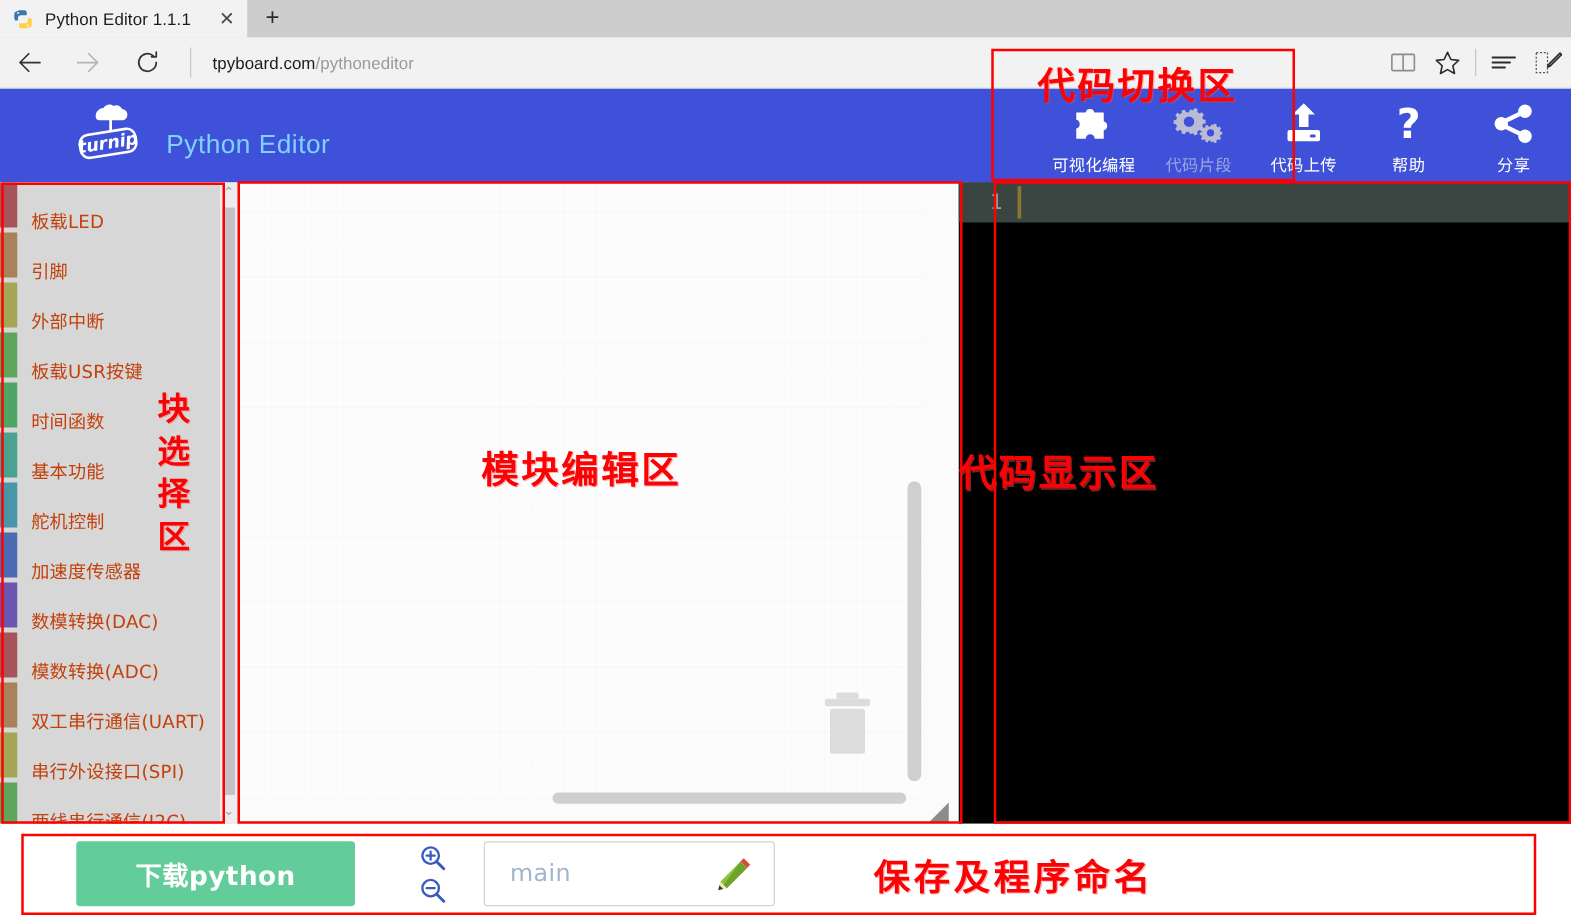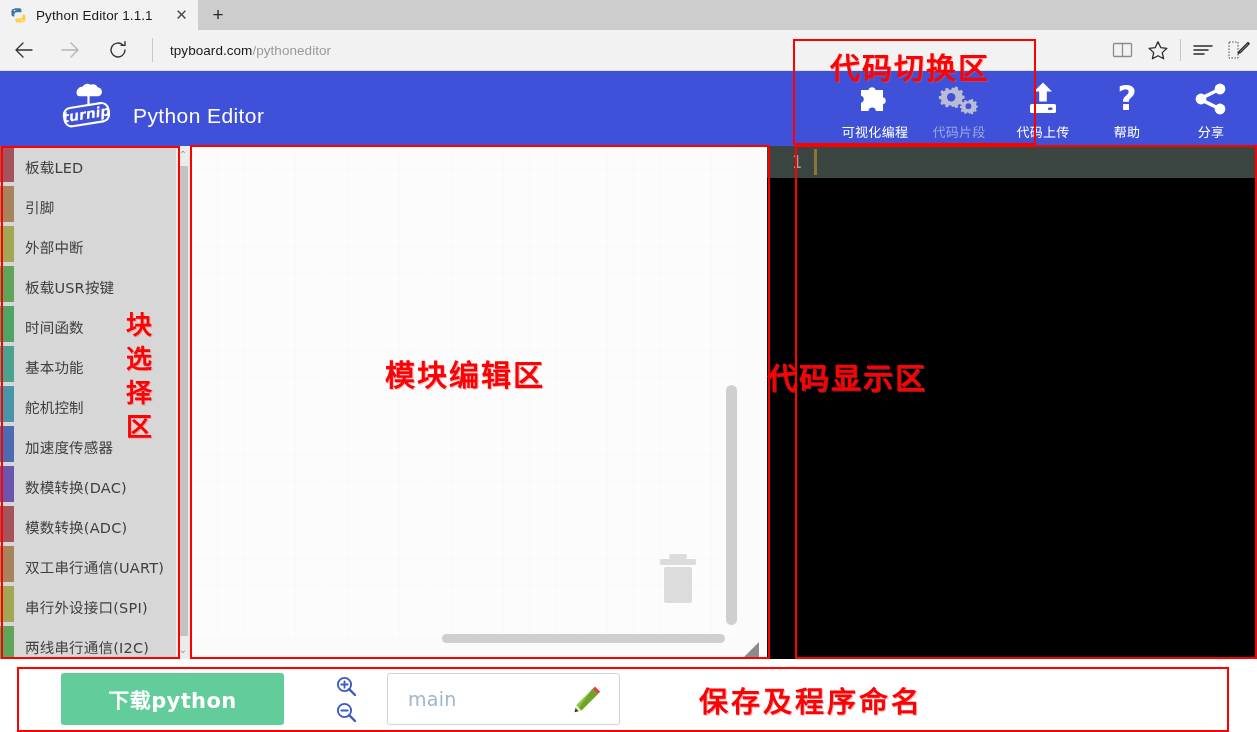--- a/index.html
+++ b/index.html
@@ -71,21 +71,21 @@
   
   .app-header{
     position:absolute;left:0;top:71px;width:1257px;height:75px;
     background:#3f51d8;
   }
   .brand{
     position:absolute;left:55px;top:8px;display:flex;align-items:center;
   }
   .brand-logo{position:relative;width:62px;height:56px;}
   .brand-name{
-    margin-left:16px;color:#ffffff;font-size:21px;font-weight:300;
+    margin-left:16px;color:#7dd3fc;font-size:21px;font-weight:300;
     letter-spacing:.4px;padding-top:18px;
   }
   .header-actions{
     position:absolute;right:4px;top:6px;display:flex;align-items:flex-end;height:68px;
   }
   .hact{
     width:84px;height:68px;display:flex;flex-direction:column;
     align-items:center;justify-content:flex-end;padding-bottom:4px;
   }
   .hact-ico{height:40px;display:flex;align-items:center;justify-content:center;}
@@ -102,22 +102,22 @@
   }
   .toolbox-colors{
     position:absolute;left:0;top:0;width:14px;height:513px;
   }
   .tb-color{width:14px;}
   .toolbox-list{
     position:absolute;left:14px;top:0;width:176px;height:513px;
     background:#d7d7d7;
   }
   .tb-item{
-    height:40px;display:flex;align-items:center;padding-left:11px;
-    font-size:14.5px;color:#404040;letter-spacing:.2px;
+    height:40px;display:flex;align-items:flex-end;padding-left:11px;
+    font-size:14.5px;color:#c2410c;letter-spacing:.2px;
     font-family:"DejaVu Sans","Liberation Sans",sans-serif;
   }
   .tb-scroll{
     position:absolute;right:0;top:0;width:14px;height:513px;
     background:#ececec;
   }
   .tb-scroll-arrow{
     position:absolute;left:0;width:14px;height:16px;color:#9a9a9a;
     font-size:10px;line-height:16px;text-align:center;
   }
@@ -225,21 +225,21 @@
 
   
   .anno{position:absolute;border:2.5px solid #fd0000;box-sizing:border-box;pointer-events:none;}
   .anno-switch{left:793px;top:39px;width:243px;height:106px;}
   .anno-toolbox{left:1px;top:146px;width:179px;height:513px;}
   .anno-canvas{left:190px;top:145px;width:580px;height:514px;}
   .anno-code{left:795px;top:145px;width:462px;height:514px;border-right-width:2.5px;}
   .anno-bottom{left:17px;top:667px;width:1212px;height:65px;}
   .anno-text{
     position:absolute;color:#fb0205;font-weight:700;
-    font-family:Liberation Mono, monospace;
+    font-family:Liberation Sans, sans-serif;
     text-shadow:1px 1px 0 rgba(255,85,85,.4);
   }
   .anno-switch-text{
     left:830px;top:44px;font-size:30px;letter-spacing:2px;
   }
   .anno-toolbox-text{
     left:126px;top:310px;font-size:26px;line-height:34px;width:28px;
     letter-spacing:0;
   }
 </style>

